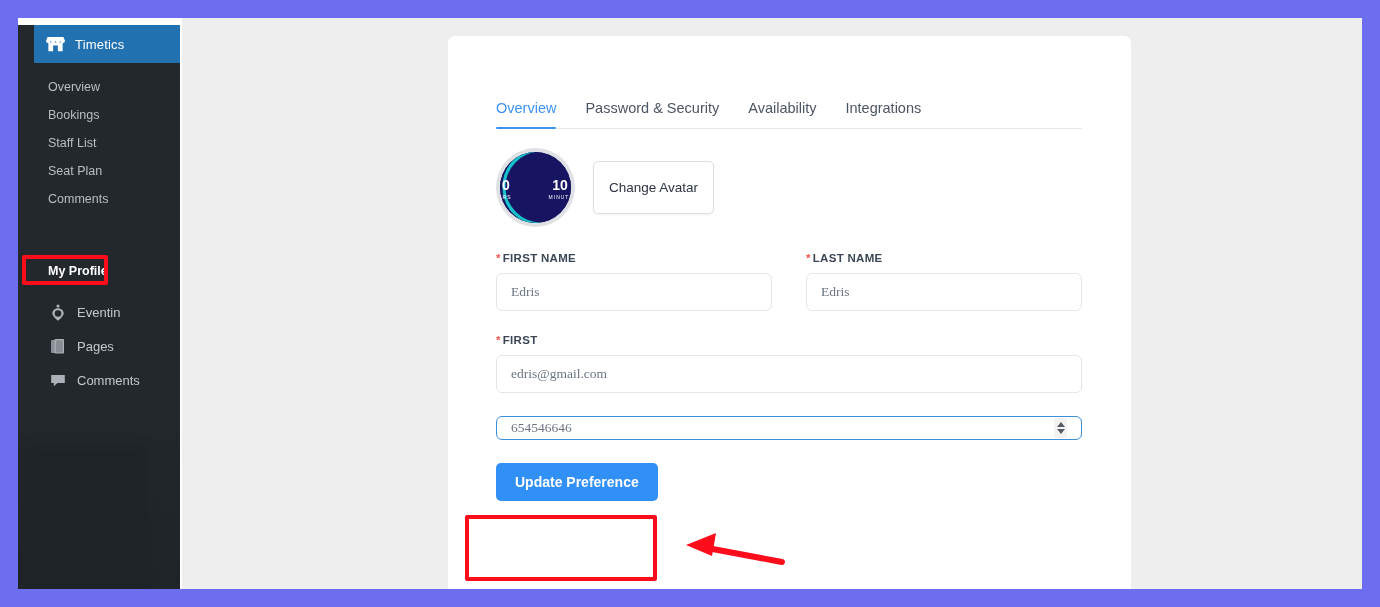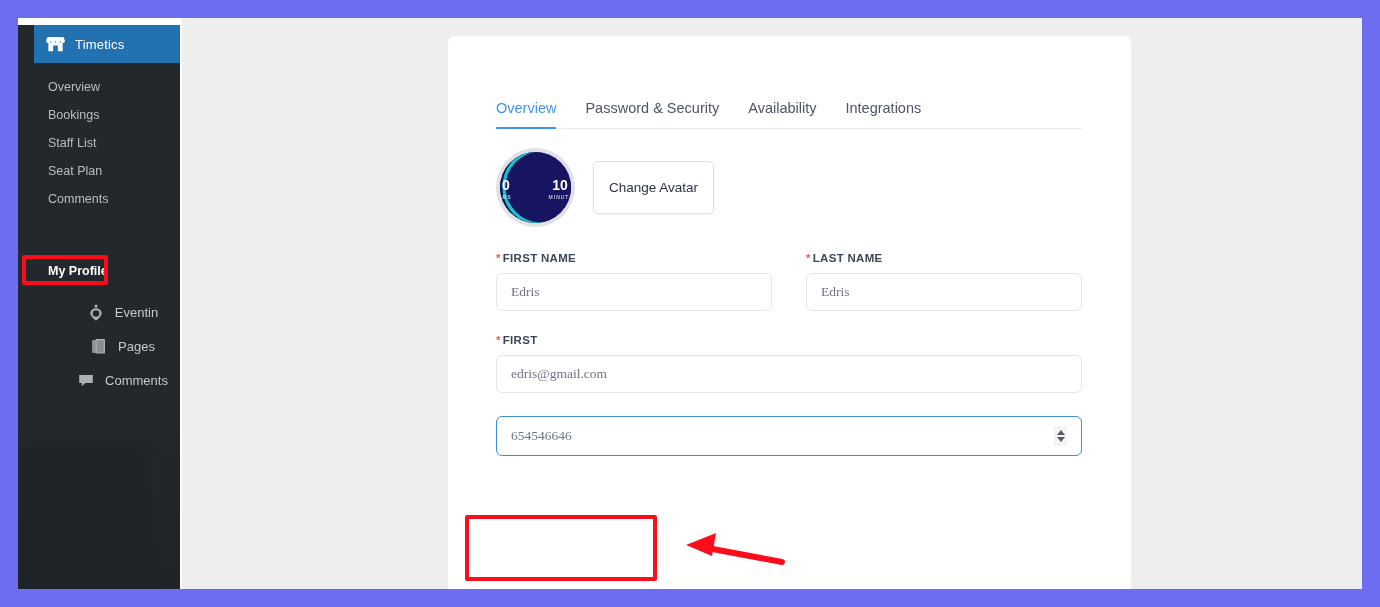--- a/index.html
+++ b/index.html
@@ -74,21 +74,20 @@
 
   .toplevel { padding-top: 10px; }
   .toplevel .item {
     display: flex;
     align-items: center;
     gap: 11px;
     color: #c3c9cf;
     font-size: 13px;
     height: 34px;
     padding-left: 16px;
-    justify-content: center;
   }
   .toplevel .item .ic { width: 16px; height: 17px; display:block; opacity: .85; }
 
   .sidebar-blur {
     position: absolute;
     left: 0; bottom: 0;
     width: 162px; height: 163px;
     background: linear-gradient(180deg,#22272c 0%, #1f2429 100%);
   }
   .sidebar-blur:after {
@@ -205,21 +204,21 @@
     background: #ffffff;
     font-size: 13.5px;
     color: #6b7583;
     padding: 0 14px;
     display: flex;
     align-items: center;
     font-family: Liberation Serif, serif;
   }
   .inp.focused {
     border: 1.6px solid #3e8fd8;
-    height: 40px;
+    height: 24px;
     position: relative;
   }
   .stepper {
     position: absolute;
     right: 14px; top: 50%;
     transform: translateY(-50%);
     width: 13px; height: 20px;
     display: flex;
     flex-direction: column;
     justify-content: center;
@@ -372,20 +371,21 @@
         <div class="field full">
           <div class="inp focused">
             <span>654546646</span>
             <span class="stepper">
               <i class="up"></i>
               <i class="dn"></i>
             </span>
           </div>
         </div>
 
+        <button class="btn-primary">Update Preference</button>
       </div>
     </div>
   </div>
 
   <div class="anno-box" id="anno-profile"></div>
   <div class="anno-box" id="anno-update"></div>
   <svg id="anno-arrow" viewBox="0 0 140 60" xmlns="http://www.w3.org/2000/svg">
     <line x1="122" y1="42" x2="42" y2="27" stroke="#fc0d1b" stroke-width="6" stroke-linecap="round"></line>
     <polygon points="26,25 56,13 52,36" fill="#fc0d1b"></polygon>
   </svg>

